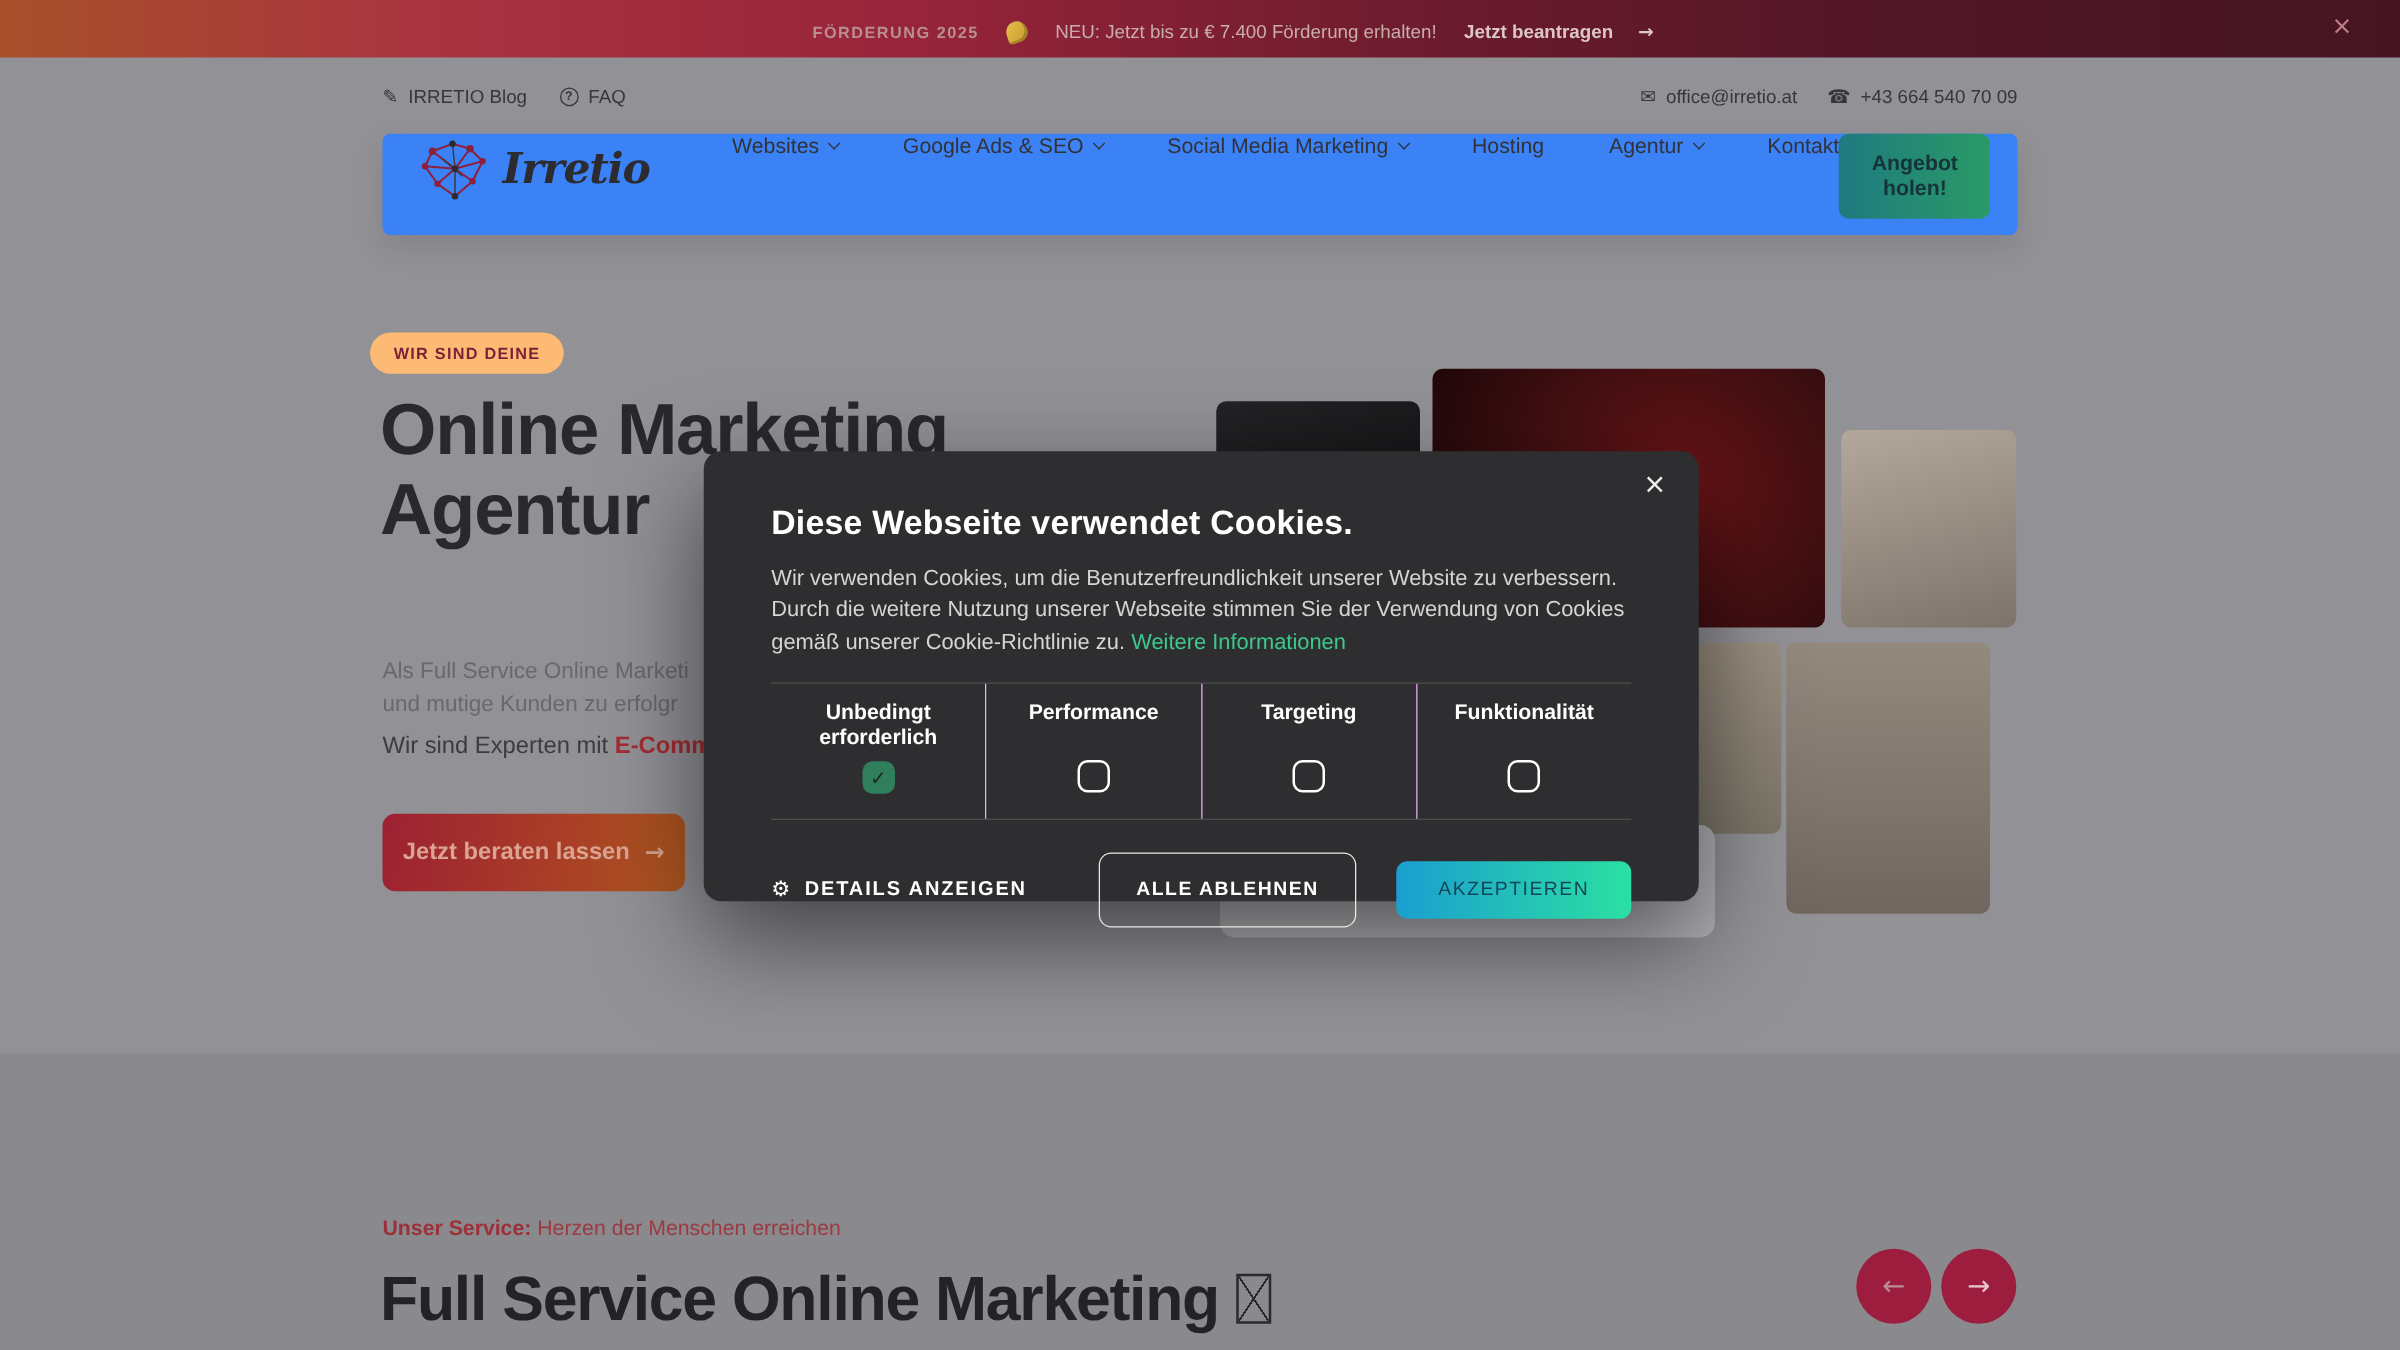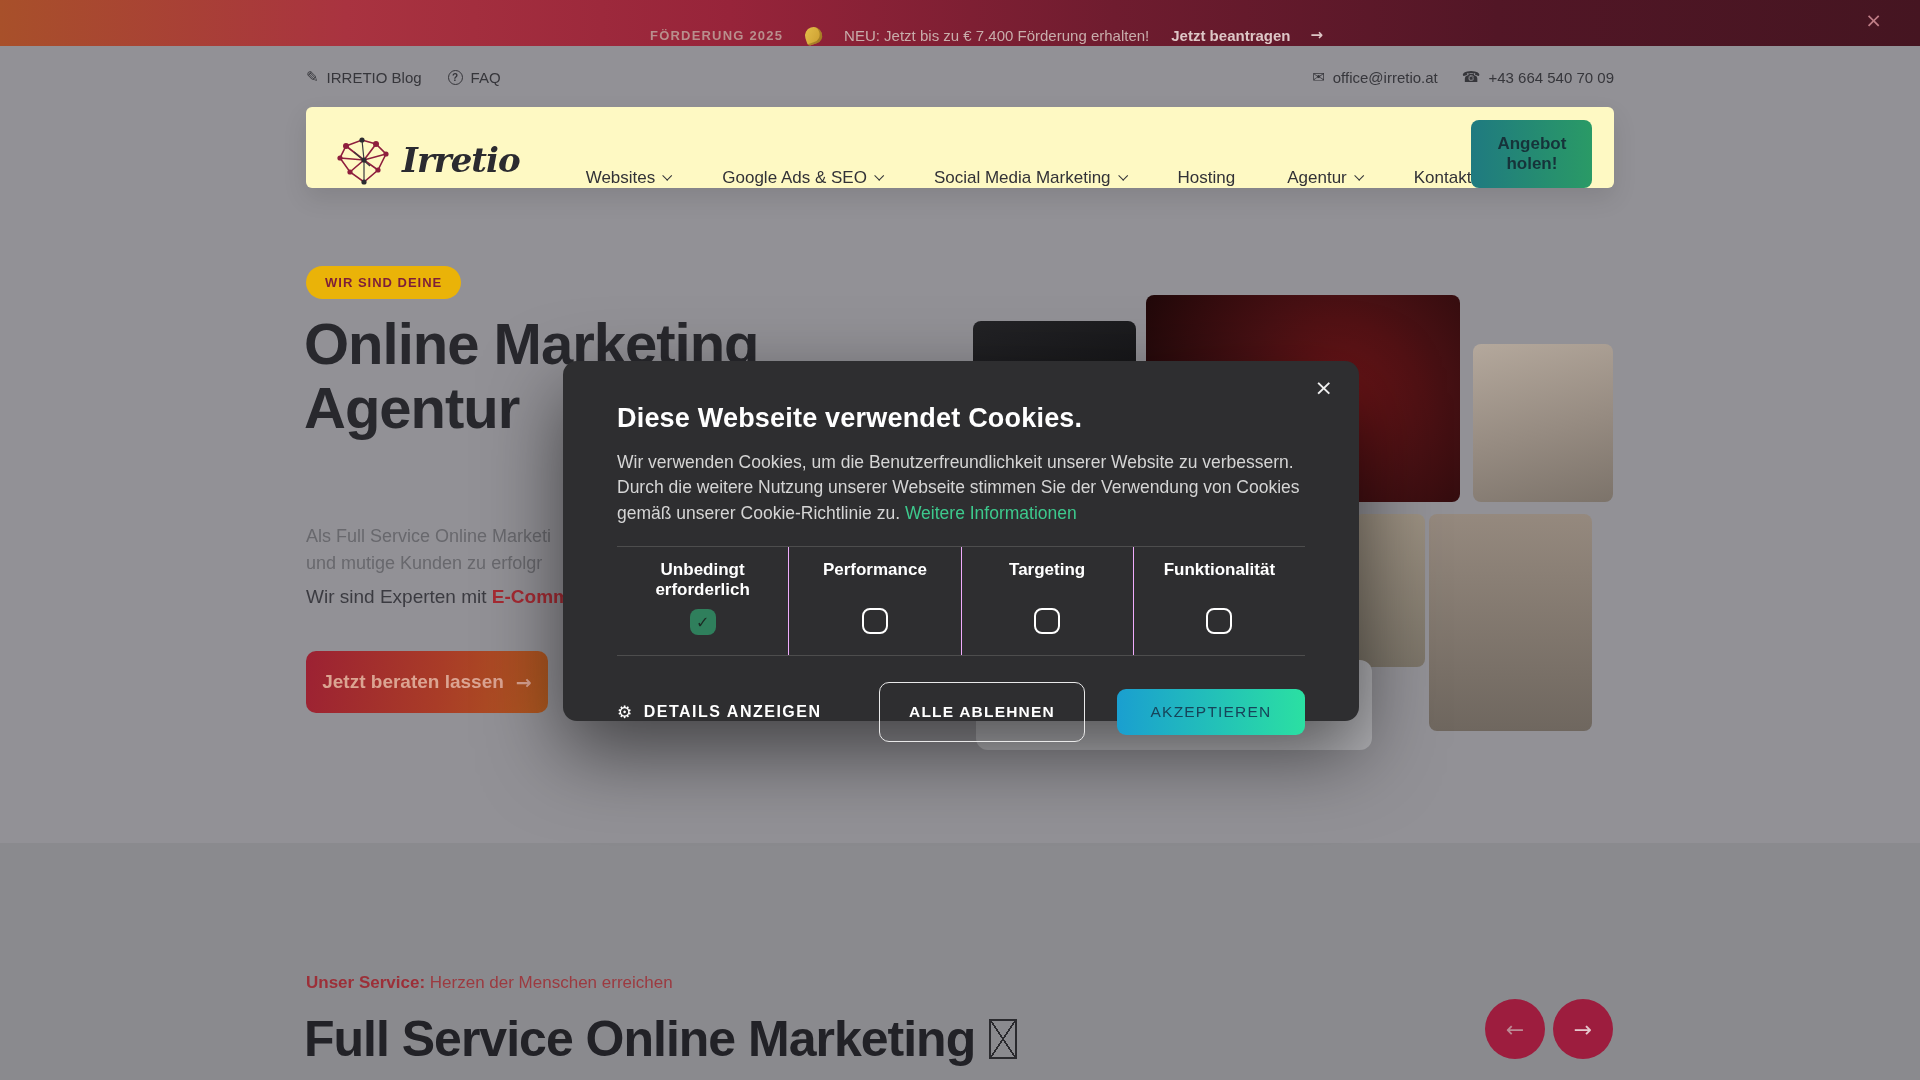--- a/index.html
+++ b/index.html
@@ -5,51 +5,51 @@
   * { margin:0; padding:0; box-sizing:border-box; }
   html,body { width:1920px; height:1080px; overflow:hidden; }
   body { font-family:"Liberation Sans","DejaVu Sans",sans-serif; background:#929196; }
   .stage { position:relative; width:1920px; height:1080px; overflow:hidden; }
   .glyph { font-family:"DejaVu Sans",sans-serif; }
 
   
   .banner { position:absolute; left:0; top:0; width:1920px; height:46px;
     background:linear-gradient(90deg,#a8502a 0%,#a93340 18%,#97243a 38%,#6f1c2f 58%,#521626 78%,#451521 100%);
     display:flex; align-items:center; }
-  .banner-inner { position:absolute; left:650px; top:12px; height:46px; display:flex; align-items:center; gap:22px; }
+  .banner-inner { position:absolute; left:650px; top:2px; height:46px; display:flex; align-items:center; gap:22px; }
   .banner-badge { font-size:13px; letter-spacing:1.2px; font-weight:600; color:#b98f8d; }
   .hand { width:17px; height:17px; background:linear-gradient(135deg,#e5c04a,#c99b2e);
     border-radius:50% 50% 46% 18%; transform:rotate(-18deg); box-shadow:inset -2px -2px 0 rgba(90,60,10,.35); }
   .banner-msg { font-size:15px; color:#c8adab; }
   .banner-cta { display:flex; align-items:center; gap:20px; font-size:15px; font-weight:700; color:#ddc6c6; cursor:pointer; }
   .banner-close { position:absolute; right:38px; top:10px; font-size:20px; color:#c07e87; cursor:pointer; line-height:1; }
 
   
   .topbar { position:absolute; left:306px; top:61px; width:1308px; height:32px;
     display:flex; align-items:center; color:#36363b; font-size:15px; }
   .topbar .left { display:flex; align-items:center; gap:26px; }
   .topbar .right { margin-left:auto; display:flex; align-items:center; gap:24px; }
   .tb-item { display:flex; align-items:center; gap:8px; cursor:pointer; }
   .qcirc { width:15px; height:15px; border:1.6px solid #36363b; border-radius:50%;
     display:inline-flex; align-items:center; justify-content:center; font-size:10px; font-weight:700; }
 
   
-  .navcard { position:absolute; left:306px; top:107px; width:1308px; height:81px; background:#fef9c3;
-    border-radius:6px; box-shadow:0 10px 24px rgba(0,0,0,.10); display:flex; align-items:flex-end; padding:0 26px; }
+  .navcard { position:absolute; left:306px; top:107px; width:1308px; height:81px; background:#3b82f6;
+    border-radius:6px; box-shadow:0 10px 24px rgba(0,0,0,.10); display:flex; align-items:flex-start; padding:0 26px; }
   .logo { display:flex; align-items:center; gap:6px; cursor:pointer; }
   .logo-word { font-family:"DejaVu Serif",serif; font-style:italic; font-weight:700; font-size:34px; color:#2b2b30; letter-spacing:-1px; }
   .navlinks { display:flex; align-items:center; gap:52px; margin-left:66px; color:#323237; font-size:17px; font-weight:500; }
   .navlink { display:flex; align-items:center; cursor:pointer; white-space:nowrap; }
   .chev { width:7px; height:7px; border-right:1.8px solid #323237; border-bottom:1.8px solid #323237;
     transform:rotate(45deg) translateY(-1px); display:inline-block; margin-left:8px; margin-top:-3px; }
   .nav-cta { margin-left:auto; background:linear-gradient(90deg,#1f7a80,#2a9a66); color:#16333a;
     font-size:17px; font-weight:700; padding:14px 26px; border-radius:8px; border:none; cursor:pointer; }
 
   
-  .hero-badge { position:absolute; left:306px; top:266px; background:#eab308; color:#7d1f39;
+  .hero-badge { position:absolute; left:296px; top:266px; background:#fdba74; color:#7d1f39;
     font-size:13px; font-weight:700; letter-spacing:1px; padding:9px 19px; border-radius:18px; }
   .hero-title { position:absolute; left:304px; top:312px; font-size:58px; line-height:1.1; font-weight:800;
     color:#28282d; letter-spacing:-1px; }
   .hero-sub { position:absolute; left:306px; top:452px; font-size:43px; font-weight:500; color:#ad383e; white-space:nowrap; }
   .hero-para { position:absolute; left:306px; top:523px; font-size:18px; line-height:1.5; color:#68686d; white-space:nowrap; }
   .hero-experts { position:absolute; left:306px; top:586px; font-size:19px; color:#3b3b41; white-space:nowrap; }
   .hero-experts b { color:#a62b33; }
   .hero-cta { position:absolute; left:306px; top:651px; width:242px; height:62px; border:none; border-radius:10px;
     background:linear-gradient(100deg,#9c2133 0%,#a93c27 55%,#b05a20 100%); color:#dba492; font-size:19px;
     font-weight:700; display:flex; align-items:center; justify-content:center; gap:12px; cursor:pointer; }

